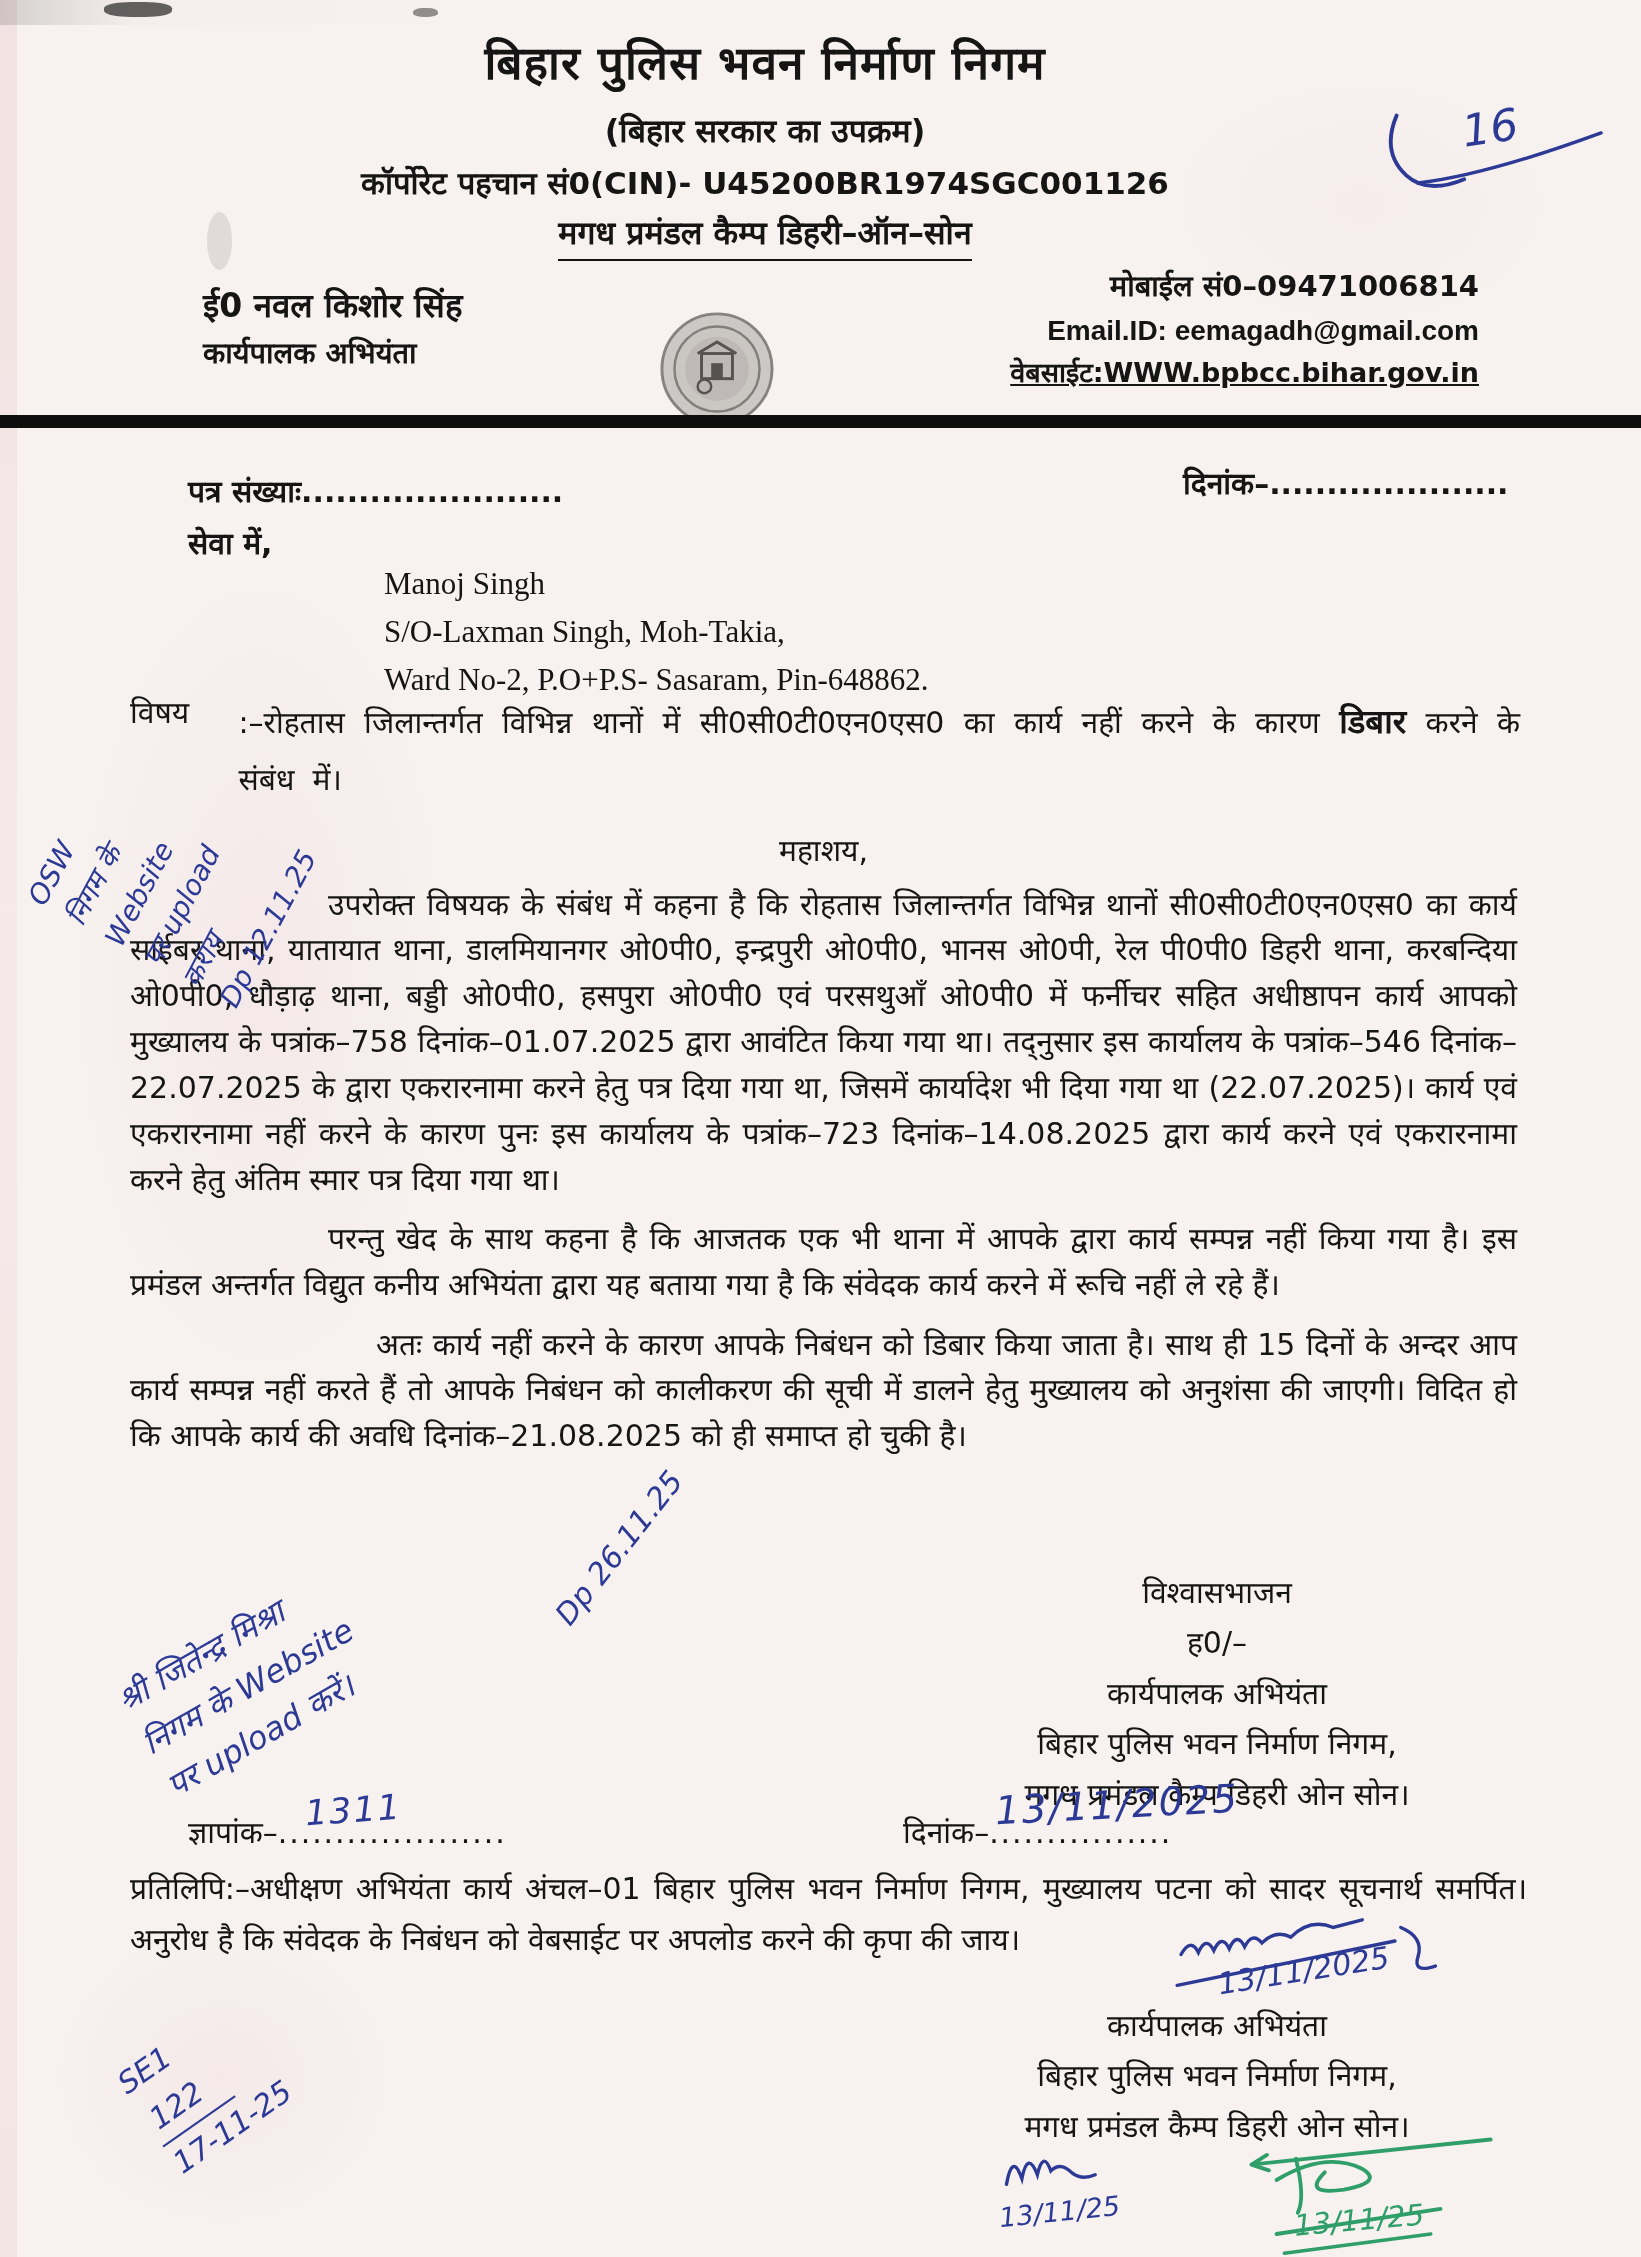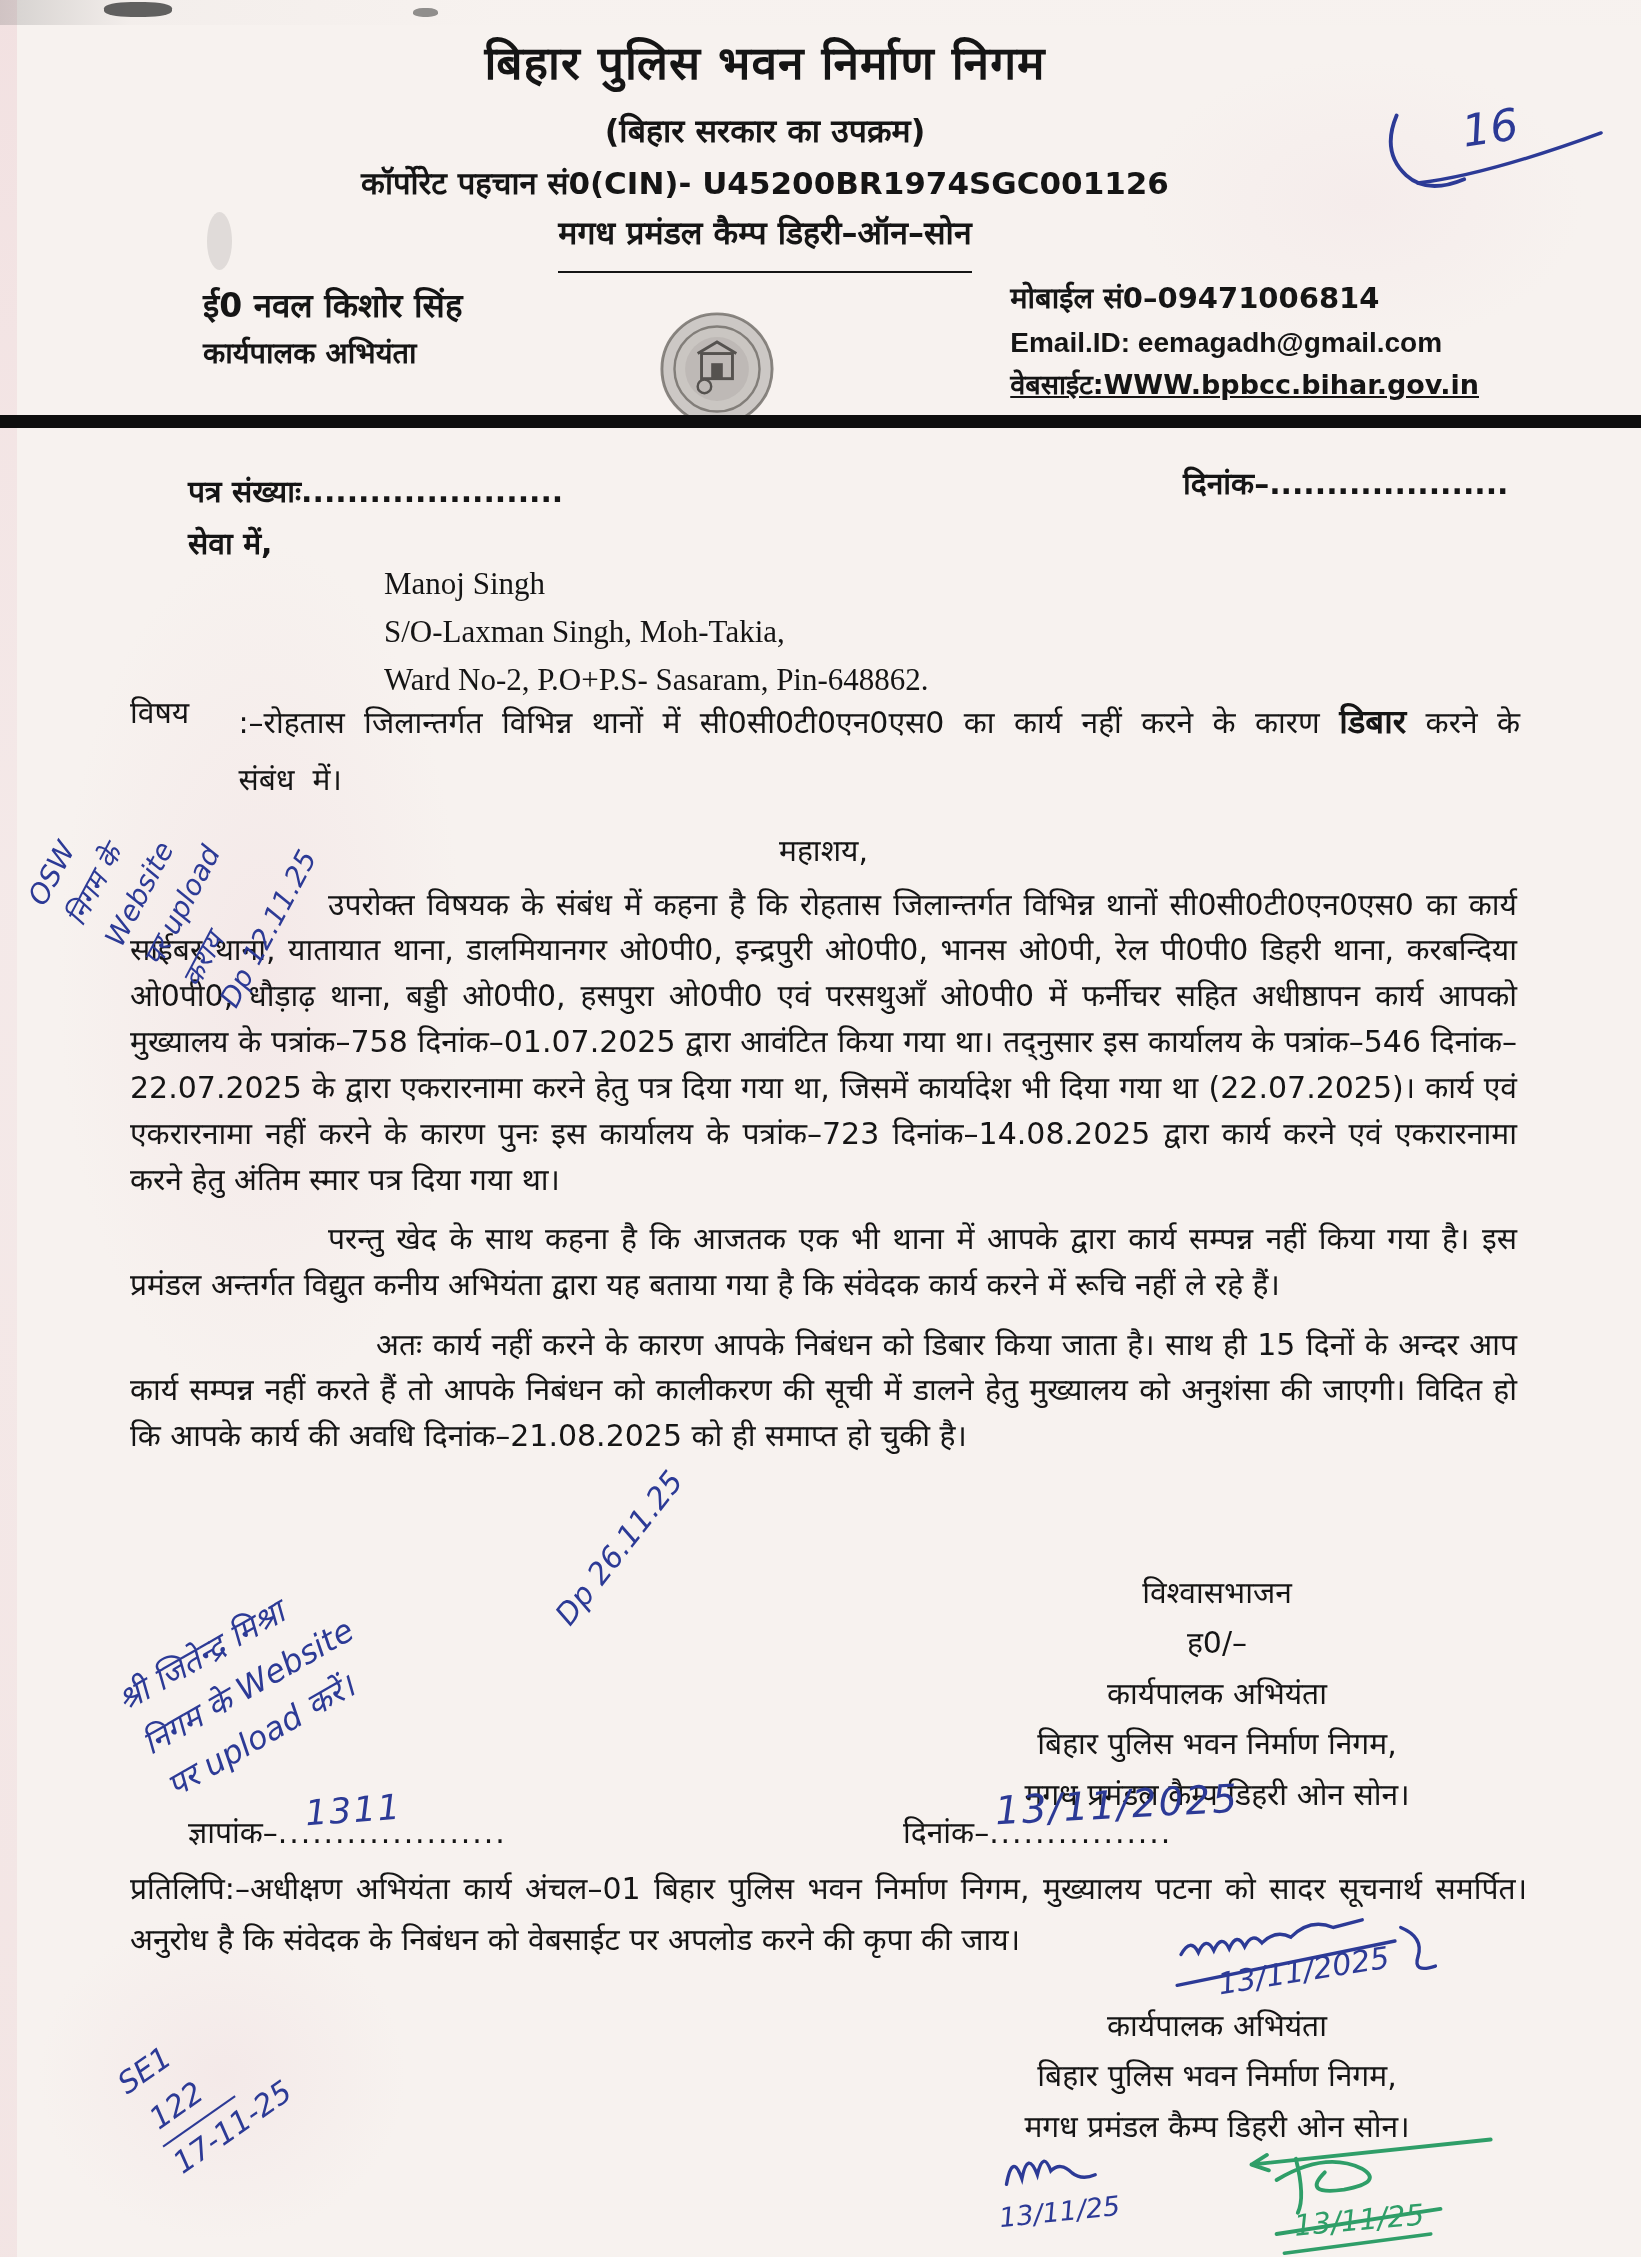--- a/index.html
+++ b/index.html
@@ -25,27 +25,27 @@
   .smudge{position:absolute;background:#3c3c3c;border-radius:40%;}
 
   .abs{position:absolute;}
 
   
   .hdr{left:0;right:0;top:37px;text-align:center;padding-right:111px;}
   .hdr .title{font-size:46px;font-weight:bold;letter-spacing:1px;line-height:1.15;}
   .hdr .sub{font-size:32px;font-weight:bold;margin-top:18px;}
   .hdr .cin{font-size:31px;font-weight:bold;margin-top:9.7px;}
   .hdr .div{font-size:32px;font-weight:bold;margin-top:7.7px;display:inline-block;
-    border-bottom:2.9px solid #151515;padding-bottom:18px;}
+    border-bottom:2.9px solid #151515;padding-bottom:6px;}
 
   .officer{left:203px;top:282px;line-height:1.45;}
   .officer .nm{font-size:33px;font-weight:bold;}
   .officer .dg{font-size:29px;font-weight:600;margin-top:1.9px;}
 
-  .contact{right:162px;top:276px;line-height:1.55;}
+  .contact{right:162px;top:264px;text-align:right;line-height:1.55;}
   .contact .m{font-size:29px;font-weight:bold;}
   .contact .e{font-size:28px;font-weight:bold;font-family:"Liberation Sans",sans-serif;}
   .contact .w{font-size:27px;font-weight:bold;text-decoration:underline;}
 
   .rule{left:0;top:415px;width:1641px;height:12.6px;background:#0e0e0e;}
 
   .seal{left:659px;top:309px;width:116px;height:120px;}
 
   .meta-letterno{left:188px;top:470px;font-size:30px;font-weight:bold;}
   .meta-date{left:1183px;top:462px;font-size:30px;font-weight:bold;}

